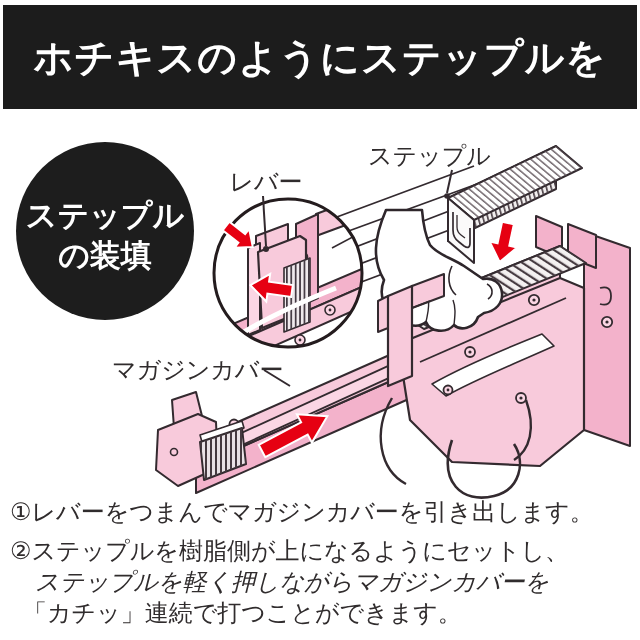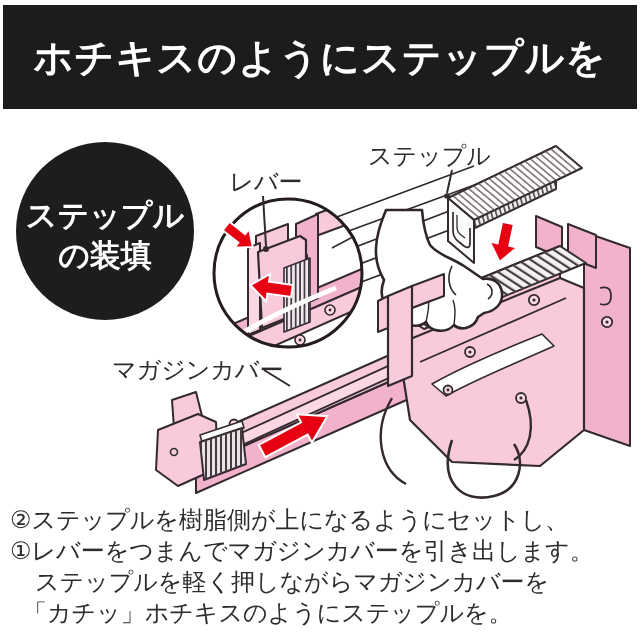--- a/index.html
+++ b/index.html
@@ -14,21 +14,21 @@
   .banner .l{font-size:39px;line-height:47px;font-weight:800;letter-spacing:1px;white-space:nowrap;}
 
   
   svg.illu{position:absolute;left:0;top:0;width:640px;height:640px;}
 
   
   .steps{position:absolute;left:10px;top:496px;width:624px;color:#302c2d;
          font-size:24px;line-height:31px;font-weight:500;}
   .steps .ln{white-space:nowrap;}
   .steps .gap{margin-top:8px;}
-  .steps .ind1{padding-left:25px;}
+  .steps .ind1{padding-left:25px;font-style:italic;}
   .steps .ind2{padding-left:13px;}
 
   .svgtext{font-family:"Liberation Sans","DejaVu Sans",sans-serif;}
 </style>
 </head>
 <body>
 
 <div class="stage">
 
   <div class="banner">
@@ -191,19 +191,19 @@
     <text class="svgtext" x="112" y="378" font-size="24" fill="#302c2d">マガジンカバー</text>
 
     <g>
       <circle cx="105" cy="231" r="89" fill="#1d1d1d"></circle>
       <text class="svgtext" x="105" y="226" text-anchor="middle" font-size="31" font-weight="bold" fill="#ffffff">ステップル</text>
       <text class="svgtext" x="105" y="266" text-anchor="middle" font-size="31" font-weight="bold" fill="#ffffff">の装填</text>
     </g>
   </svg>
 
   <div class="steps">
+    <div class="ln">①レバーをつまんでマガジンカバーを引き出します。</div>
     <div class="ln gap">②ステップルを樹脂側が上になるようにセットし、</div>
-    <div class="ln">①レバーをつまんでマガジンカバーを引き出します。</div>
     <div class="ln ind1">ステップルを軽く押しながらマガジンカバーを</div>
-    <div class="ln ind2">「カチッ」ホチキスのようにステップルを。</div>
+    <div class="ln ind2">「カチッ」連続で打つことができます。</div>
   </div>
 
 </div>
 
 </body></html>

